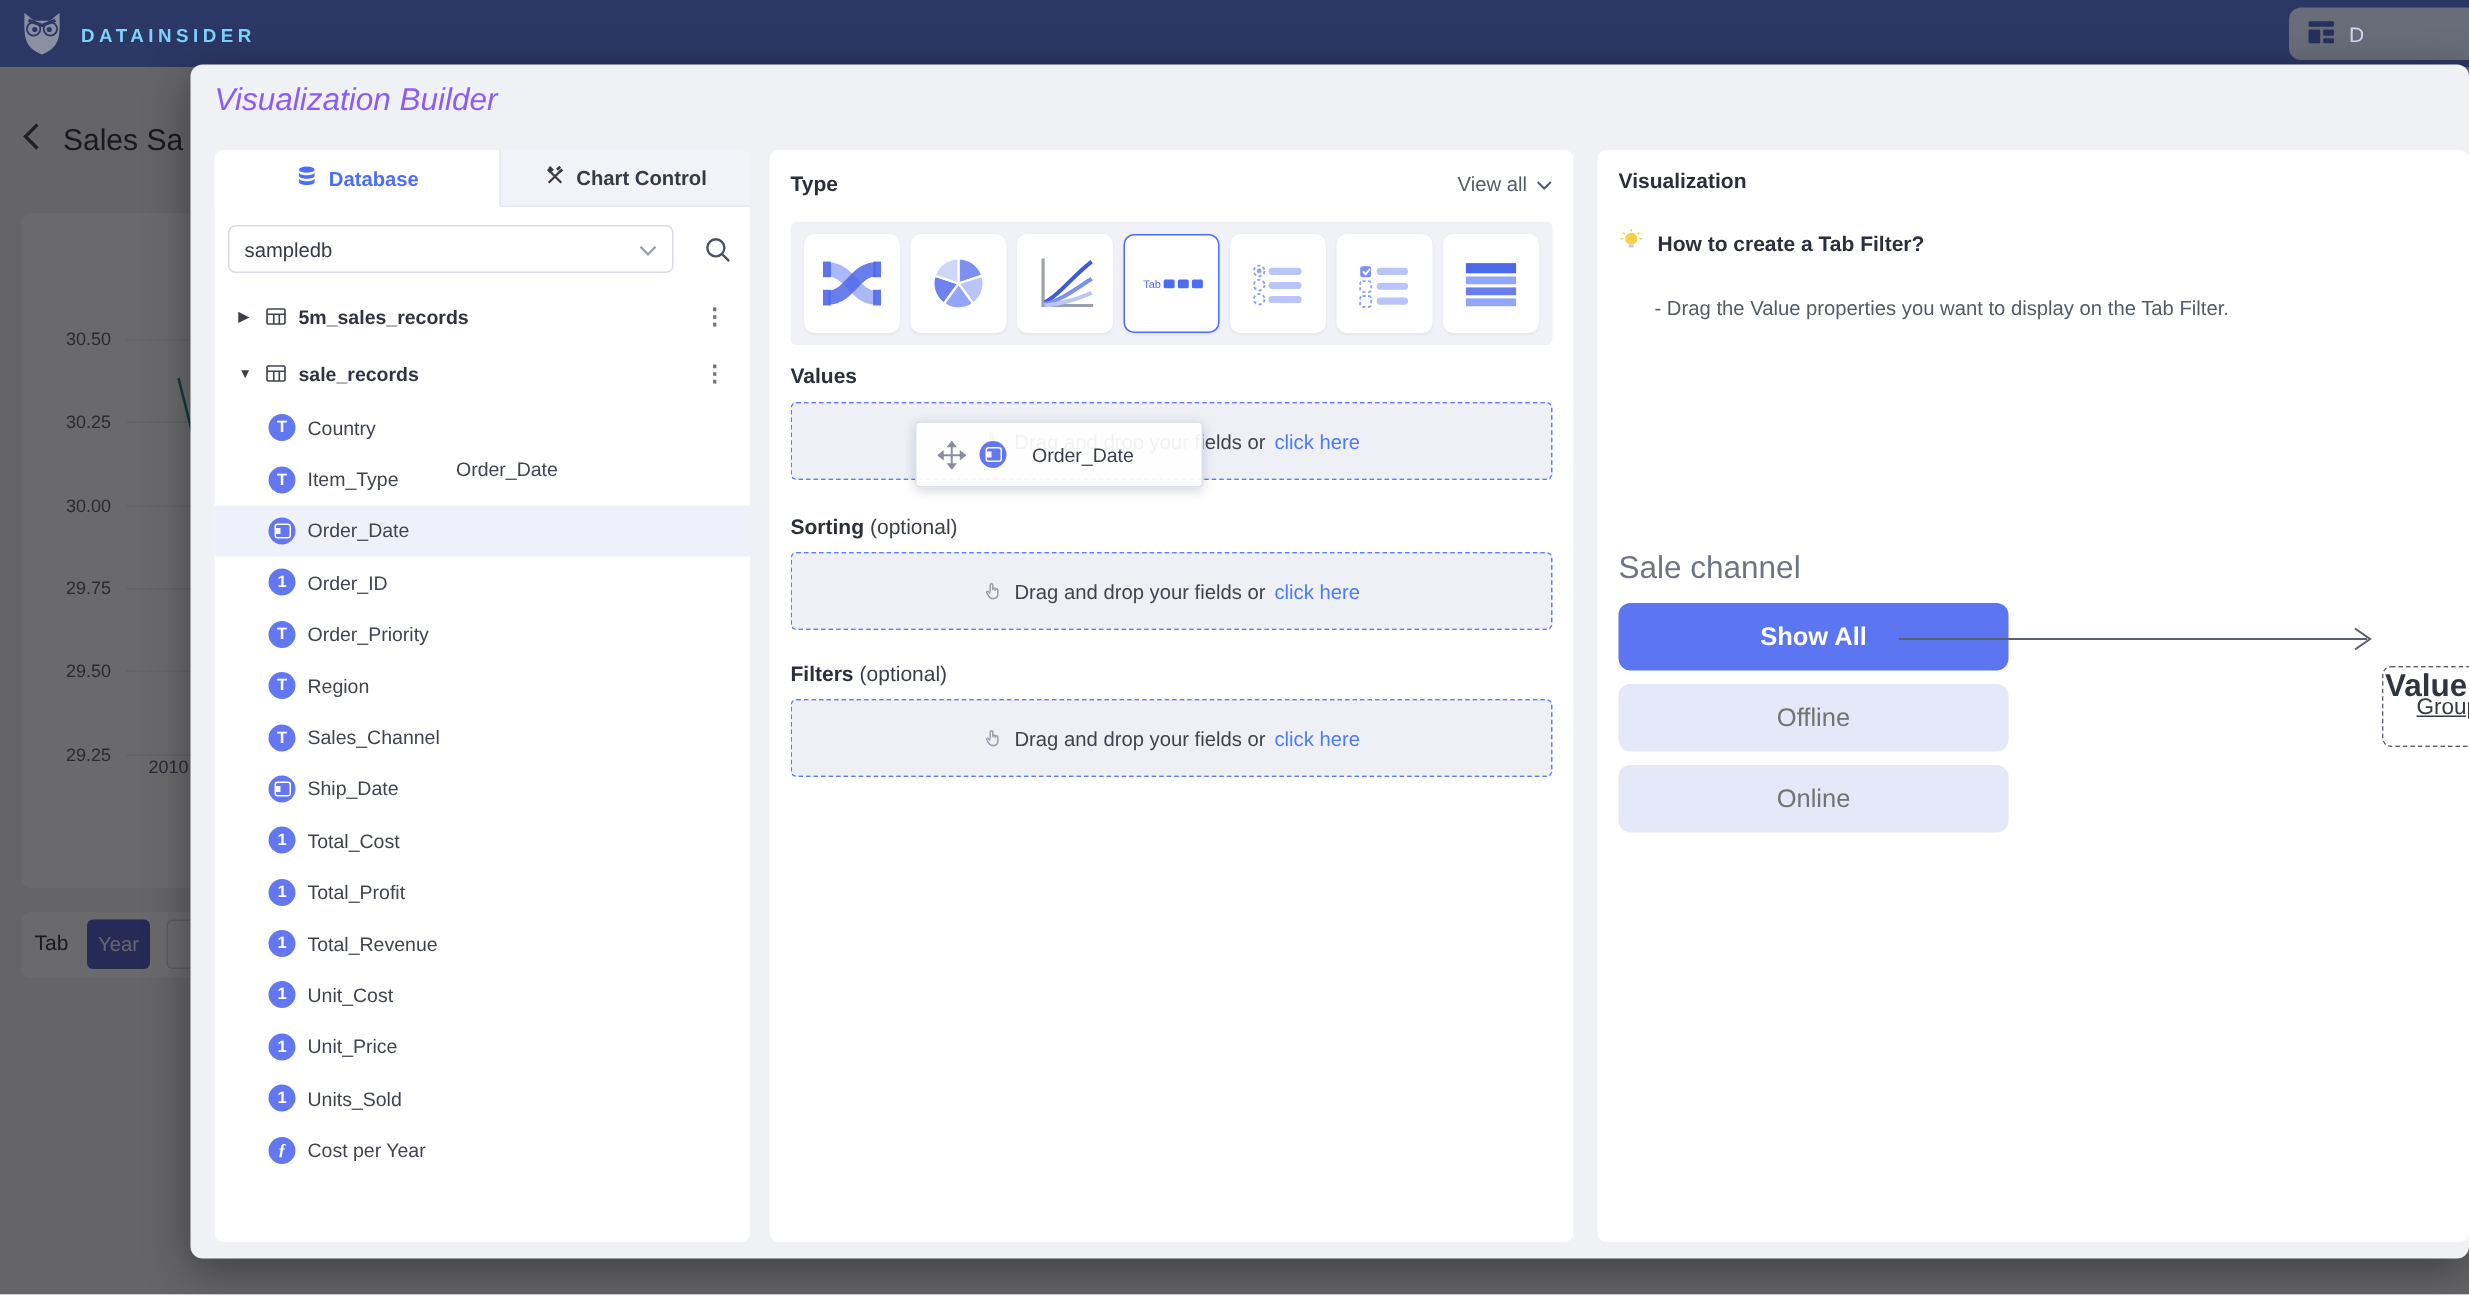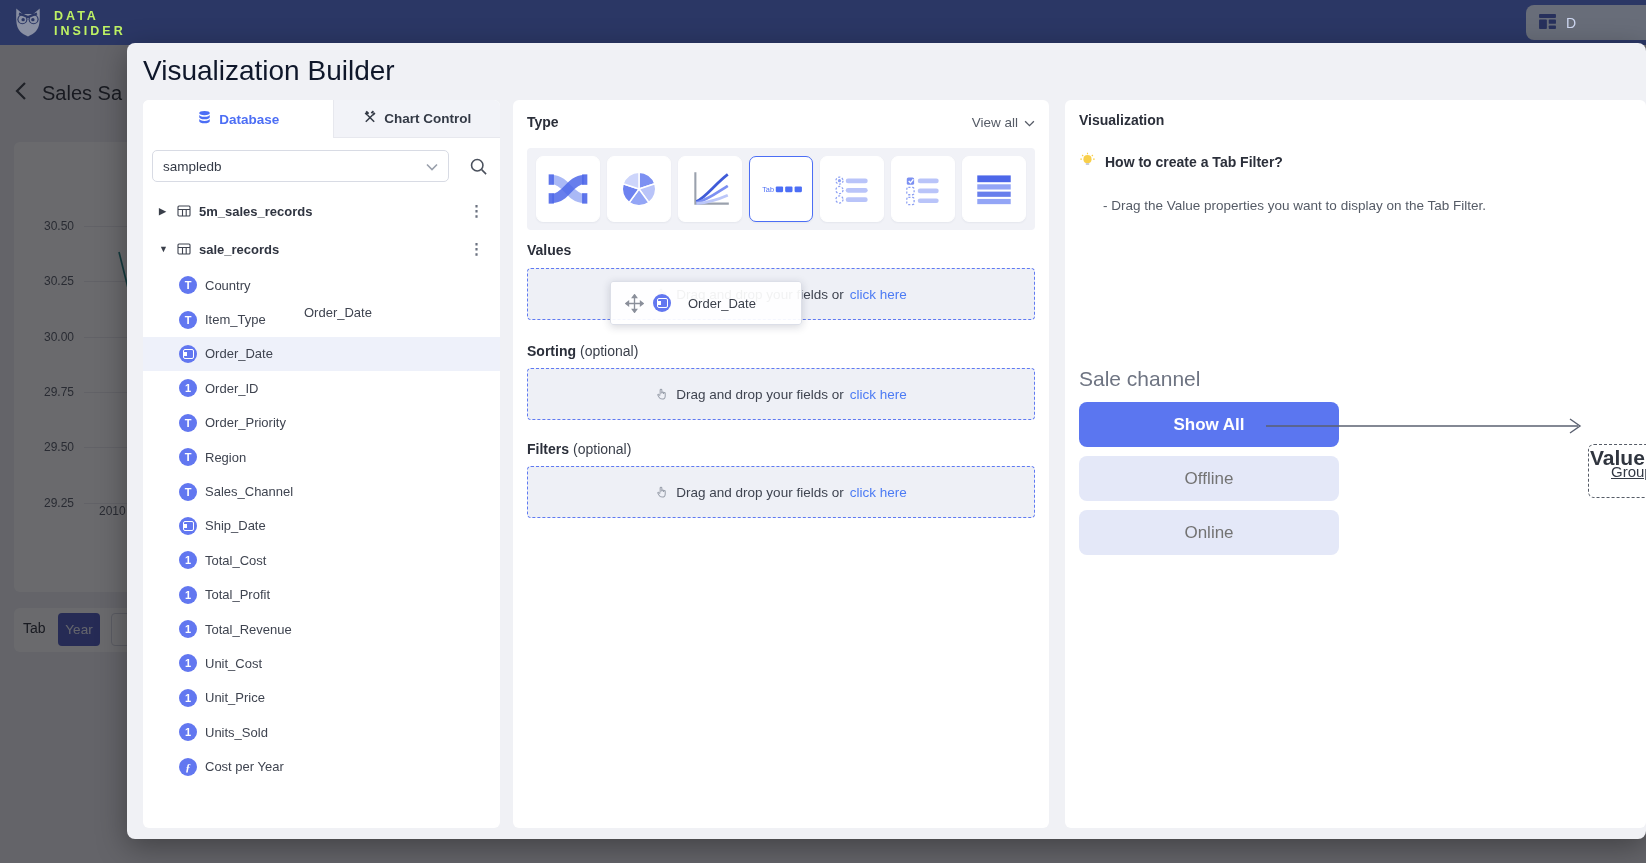--- a/index.html
+++ b/index.html
@@ -1,22 +1,22 @@
 <!DOCTYPE html>
 <html><head>
 <meta charset="utf-8">
 <style>
   html,body{margin:0;padding:0;}
   body{width:1646px;height:863px;position:relative;overflow:hidden;
        font-family:"Liberation Sans",sans-serif;background:#eef0f5;-webkit-font-smoothing:antialiased;}
   
   .navbar{position:absolute;left:0;top:0;width:1646px;height:45px;background:#2b3765;z-index:1;}
   .logo{position:absolute;left:10px;top:4px;display:flex;align-items:center;gap:8px;}
-  .brand{display:flex;flex-direction:column;line-height:15px;font-size:12.5px;font-weight:bold;
-         letter-spacing:3px;color:#bef264;}
+  .brand{display:flex;flex-direction:row;line-height:15px;font-size:12.5px;font-weight:bold;
+         letter-spacing:3px;color:#7dd3fc;}
   .nav-btn{position:absolute;right:-40px;top:5px;width:160px;height:35px;background:#686d79;border:none;
            border-radius:8px;display:flex;align-items:center;gap:9px;padding:0 12px;cursor:pointer;
            font-size:14px;color:#cfd8f2;font-family:inherit;}
   
   .page{position:absolute;left:0;top:45px;width:1646px;height:818px;background:#eef0f5;}
   .pg-title{position:absolute;left:14px;top:36px;display:flex;align-items:center;gap:14px;
             font-size:20px;font-weight:500;color:#2a2f38;white-space:nowrap;}
   .chart-card{position:absolute;left:14px;top:97px;width:600px;height:450px;background:#fff;border-radius:6px;}
   .ytick{position:absolute;left:8px;width:52px;text-align:right;font-size:12px;color:#555b66;transform:translateY(-50%);}
   .ygrid{position:absolute;left:70px;right:12px;height:1px;background:#e9eaef;}
@@ -25,21 +25,21 @@
   .foot-card{position:absolute;left:14px;top:563px;width:380px;height:44px;background:#fff;border-radius:6px;}
   .ft-label{position:absolute;left:9px;top:12px;font-size:14px;color:#2a2f38;}
   .ft-pill{position:absolute;top:5px;height:33px;border-radius:4px;font-size:13.5px;display:flex;
            align-items:center;justify-content:center;border:none;cursor:pointer;font-family:inherit;}
   .ft-pill.active{background:#4c5bbf;color:#eef0fb;}
   .ft-pill.plain{background:#fff;border:1px solid #d5d8e2;color:#2a2f38;}
   .dim{position:absolute;left:0;top:45px;width:1646px;height:818px;background:rgba(14,15,20,.62);z-index:2;}
   
   .modal{position:absolute;left:127px;top:43px;width:1519px;height:796px;background:#f0f1f5;
          border-radius:8px;z-index:3;box-shadow:0 8px 30px rgba(0,0,0,.35);}
-  .m-title{position:absolute;left:16px;top:12px;font-size:28px;font-weight:500;color:#0f172a;}
+  .m-title{position:absolute;left:16px;top:12px;font-size:21px;font-weight:500;color:#8b5cf6;font-style:italic;}
   .panel{position:absolute;top:57px;height:728px;background:#fff;border-radius:6px;}
   .panel-left{left:16px;width:357px;}
   .panel-mid{left:386px;width:536px;}
   .panel-right{left:938px;width:581px;overflow:hidden;}
   
   .tabs{position:absolute;left:0;top:0;width:357px;height:38px;display:flex;border-radius:6px 6px 0 0;overflow:hidden;}
   .tab{display:flex;align-items:center;justify-content:center;gap:7px;font-size:13.5px;font-weight:bold;cursor:pointer;}
   .tab.active{width:191px;color:#4c6ef5;background:#fff;}
   .tab.inactive{width:166px;color:#343a46;background:#f2f3f8;border-bottom:1px solid #e7e8ee;border-left:1px solid #e7e8ee;}
   .search-row{position:absolute;left:0;top:50px;width:357px;height:42px;}

